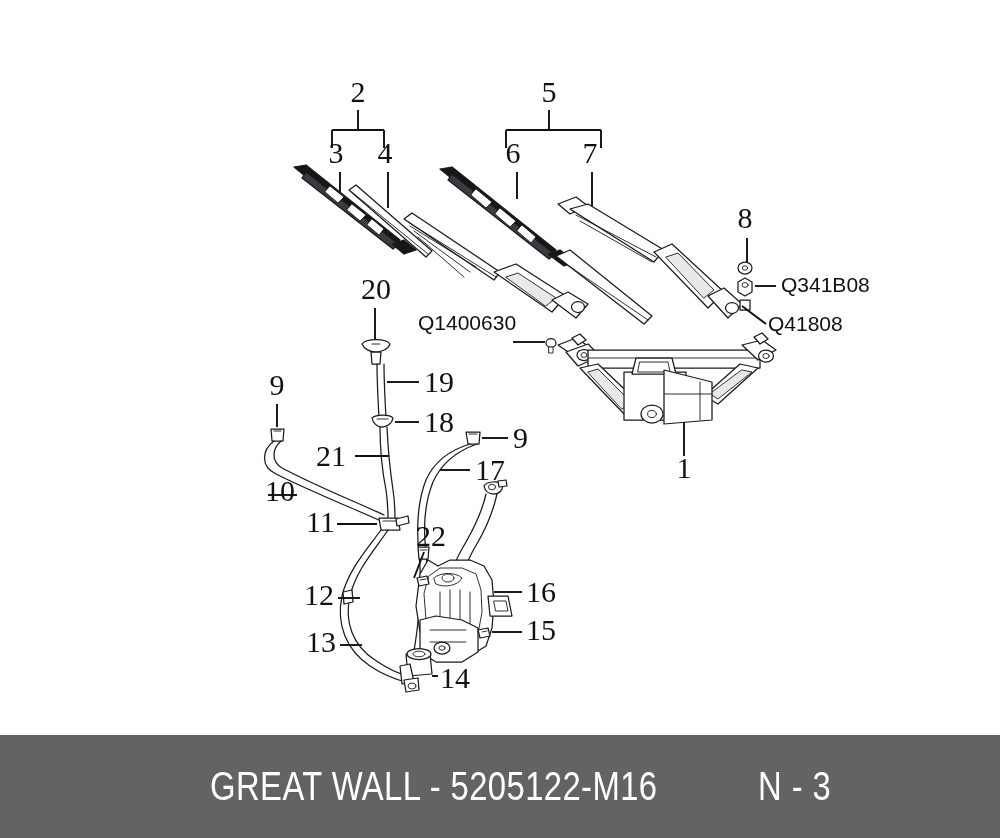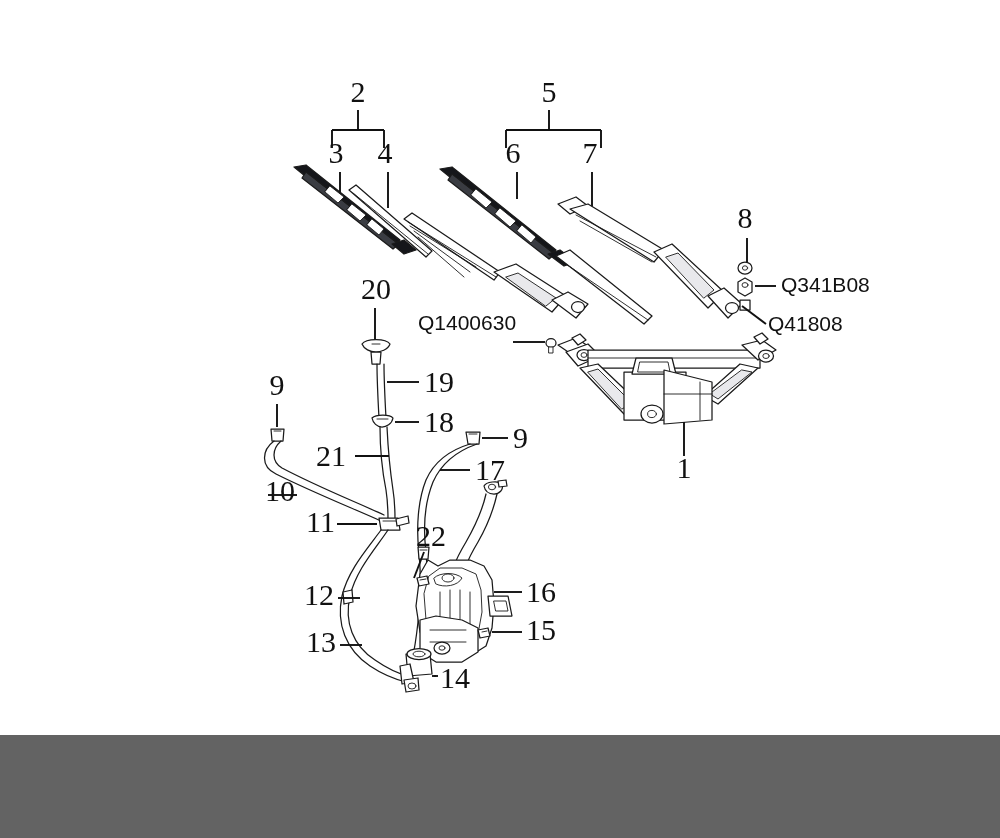--- a/index.html
+++ b/index.html
@@ -362,14 +362,18 @@
         <text class="callout-num" x="304" y="605" text-anchor="start">12</text>
         <text class="callout-num" x="526" y="640" text-anchor="start">15</text>
         <text class="callout-num" x="306" y="652" text-anchor="start">13</text>
         <text class="callout-num" x="440" y="688" text-anchor="start">14</text>
       </g>
 
     </svg>
   </div>
 
   <div id="footer-band"></div>
+  <div id="footer-text-wrap">
+    <span class="footer-txt">GREAT WALL - 5205122-M16</span>
+    <span class="footer-txt">N - 3</span>
+  </div>
 
 </div>
 
 </body></html>

